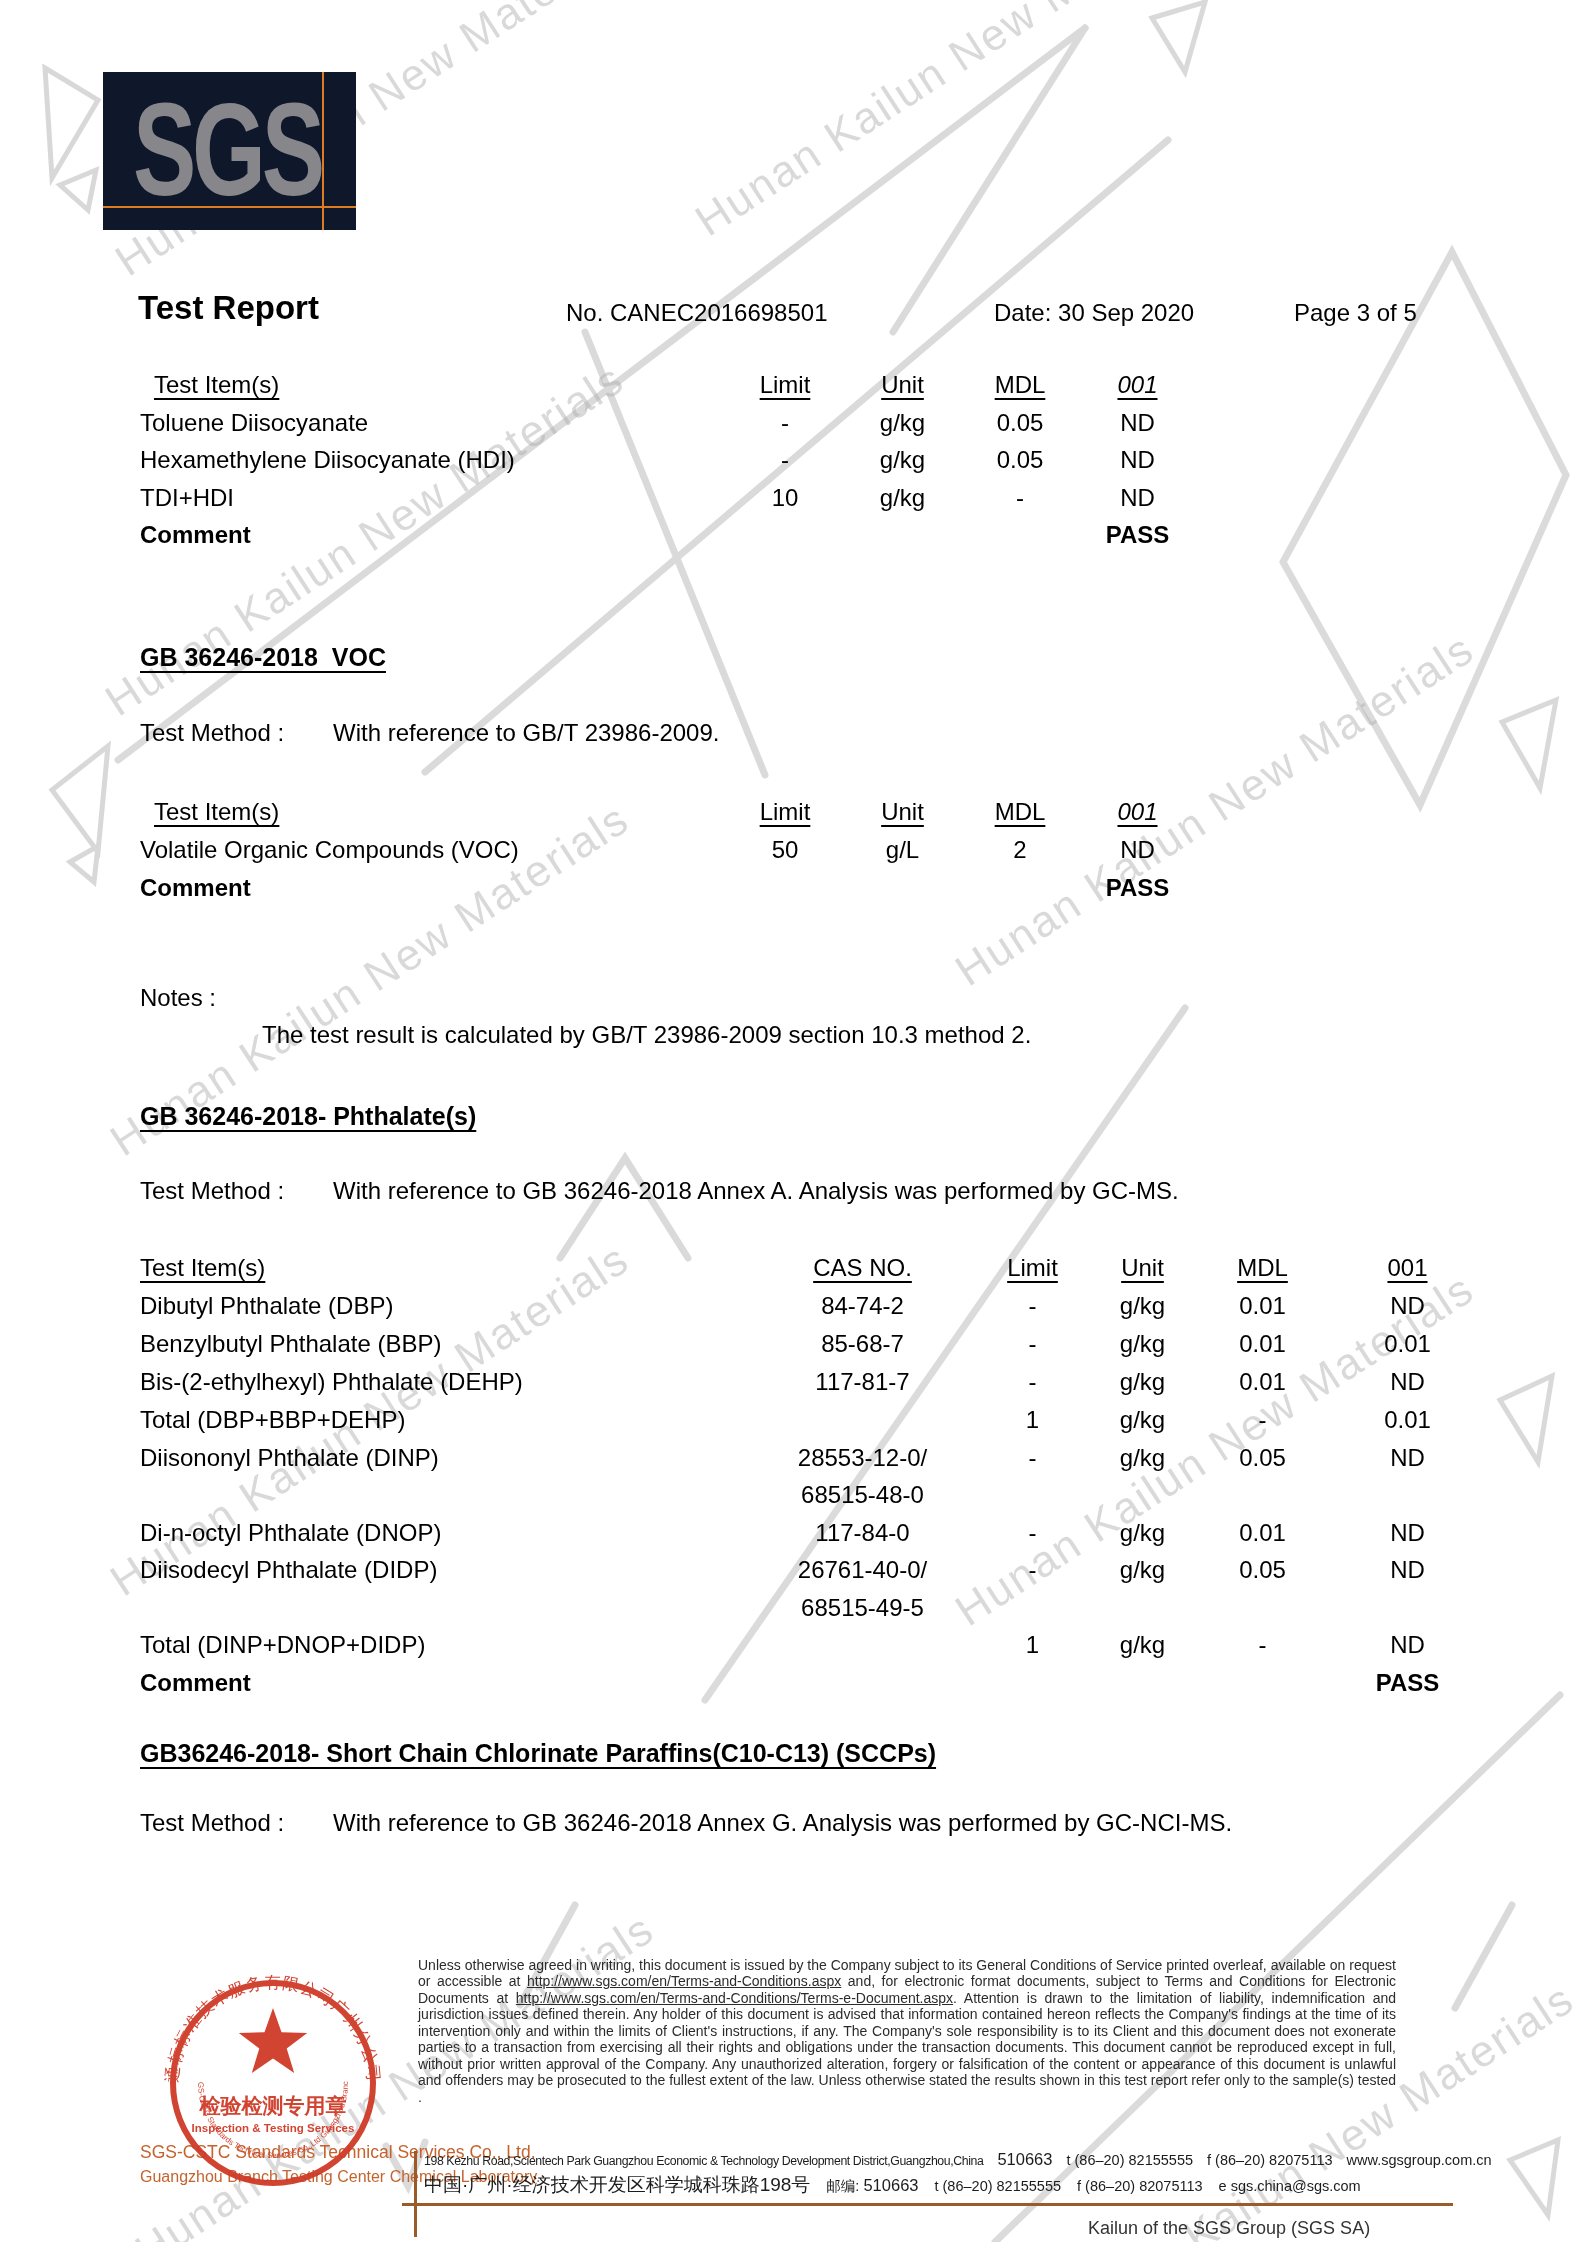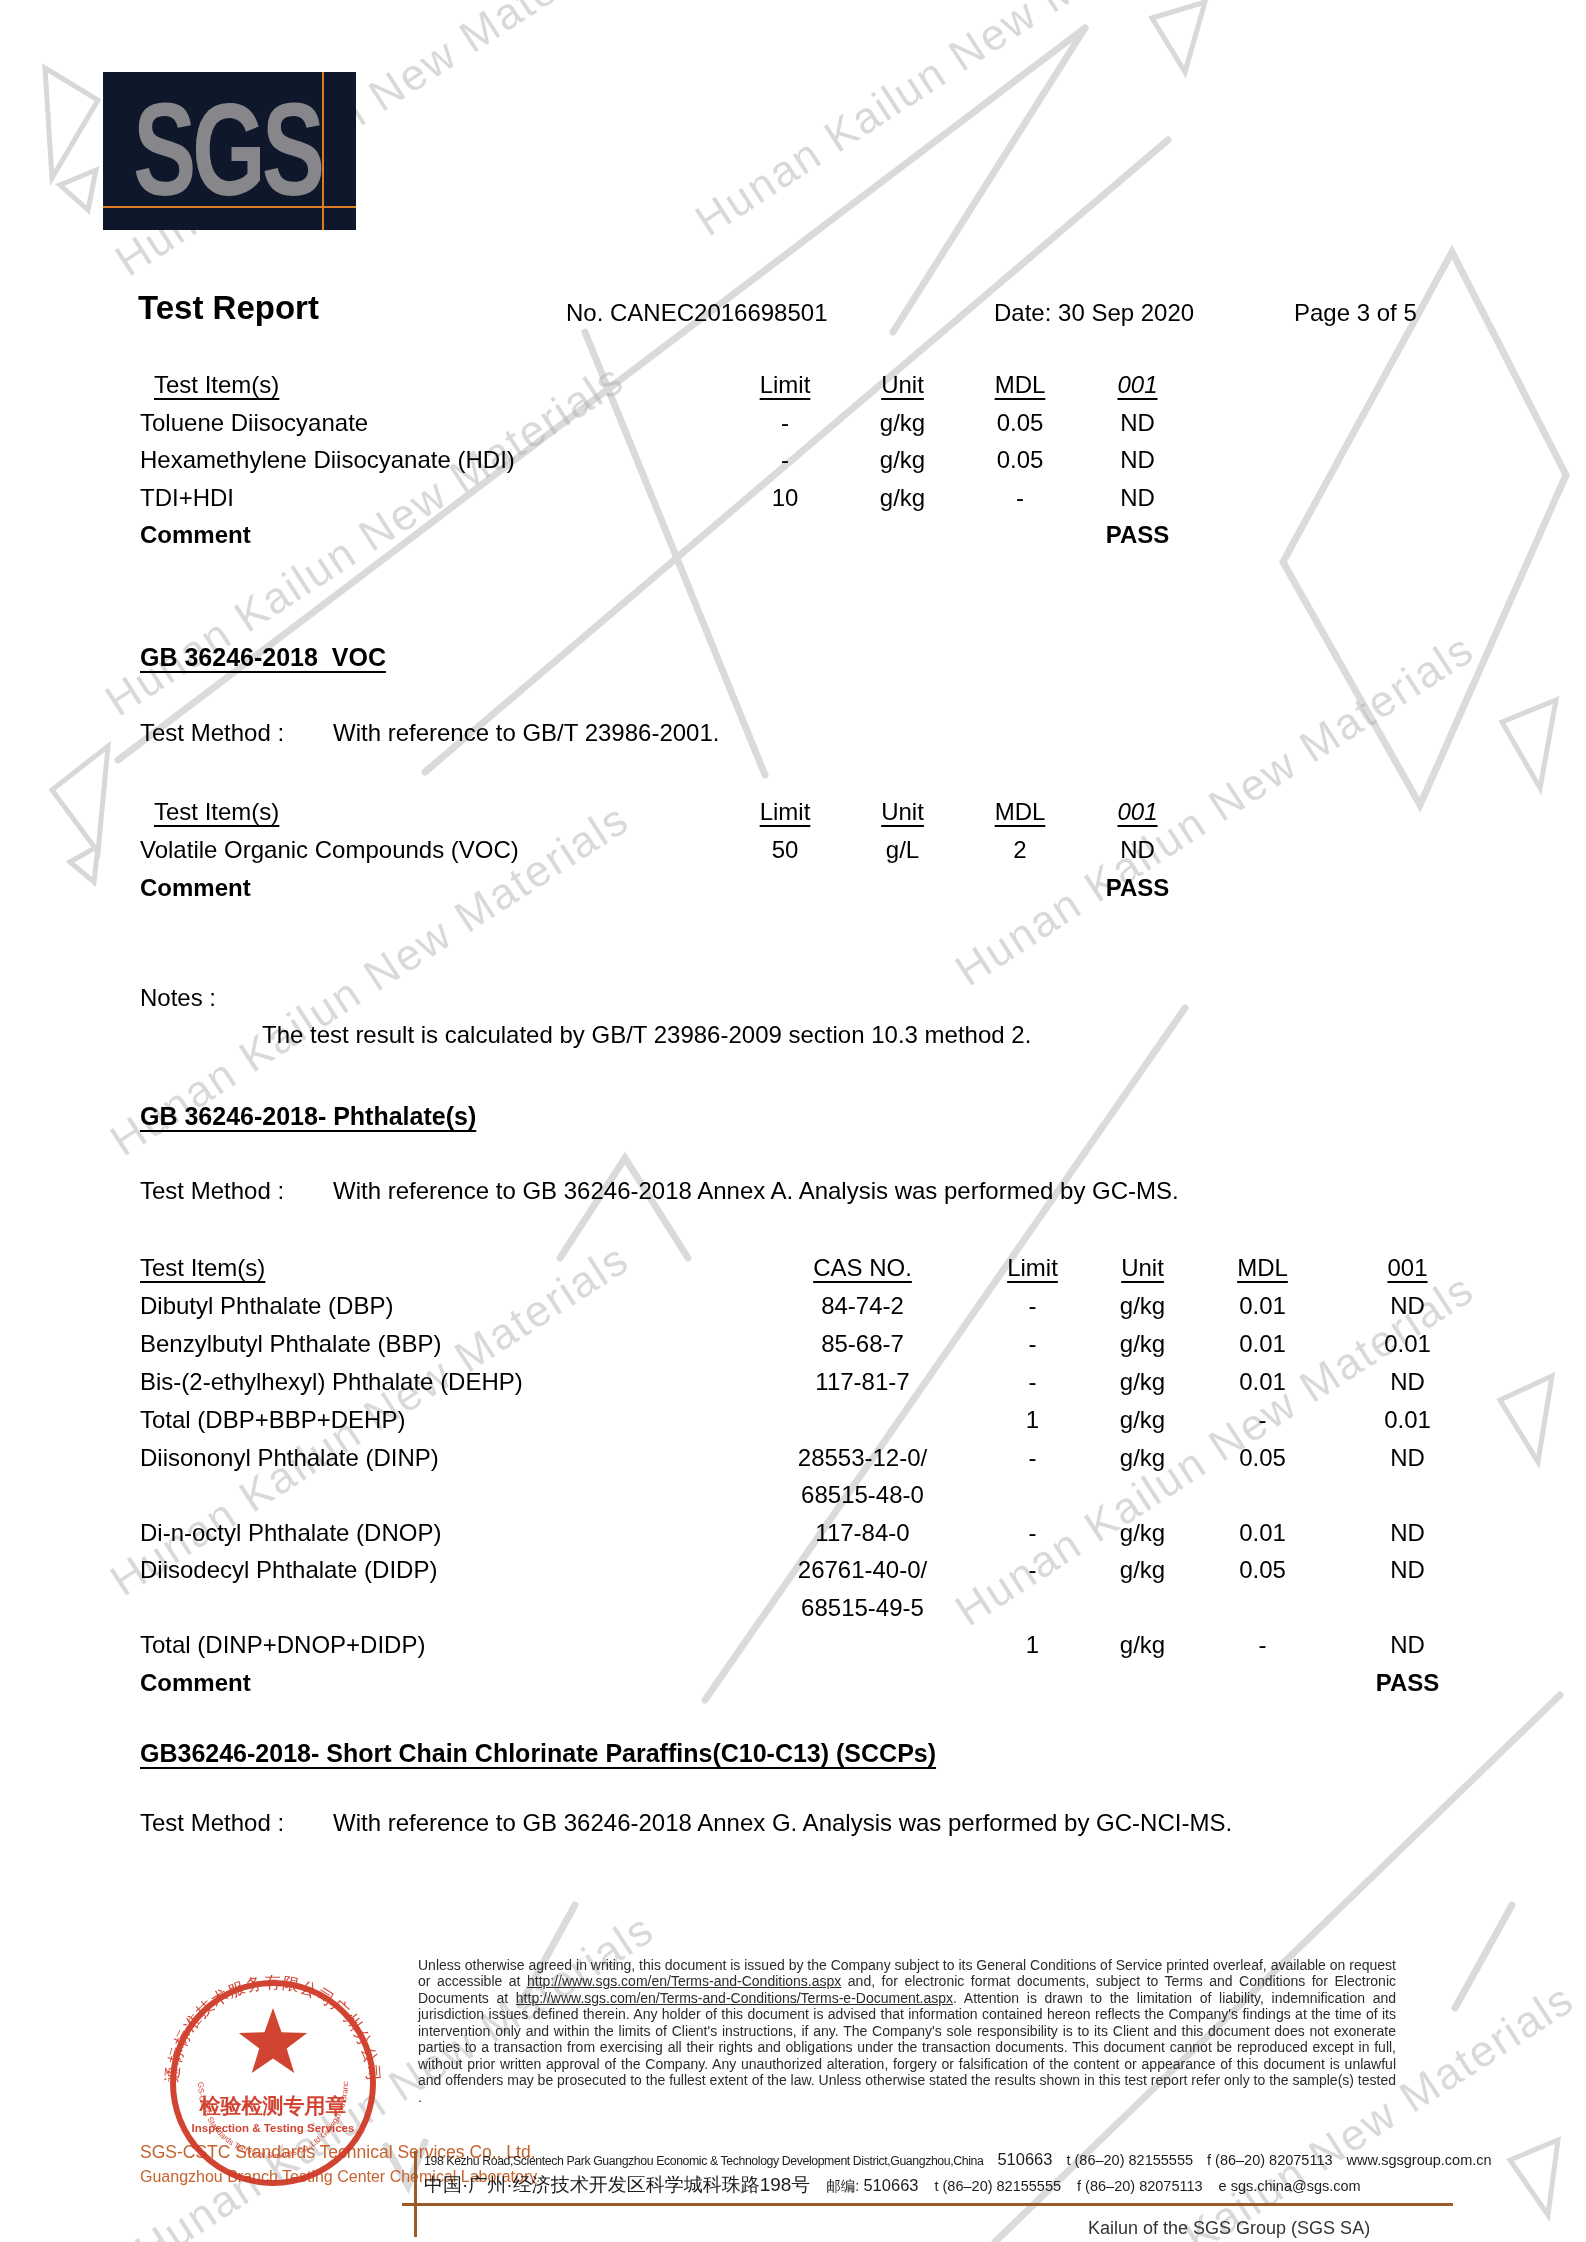--- a/index.html
+++ b/index.html
@@ -142,21 +142,21 @@
       <span class="c b">Comment</span>
       <span class="c"></span>
         <span class="c"></span>
         <span class="c"></span>
       <span class="c ctr b">PASS</span>
     </div>
   </div>
 
   <div class="sec-h" style="top:643px">GB 36246-2018  VOC</div>
   <div class="method" style="top:719px">
-    <span class="ml">Test Method :</span><span>With reference to GB/T 23986-2001.</span>
+    <span class="ml">Test Method :</span><span>With reference to GB/T 23986-2009.</span>
   </div>
 
   <div class="tbl t5" style="top:793px">
     <div class="row" style="height:38px">
       <span class="c pad14"><span class="hu">Test Item(s)</span></span>
       <span class="c ctr"><span class="hu">Limit</span></span>
       <span class="c ctr"><span class="hu">Unit</span></span>
       <span class="c ctr"><span class="hu">MDL</span></span>
       <span class="c ctr"><span class="hu it">001</span></span>
     </div>

